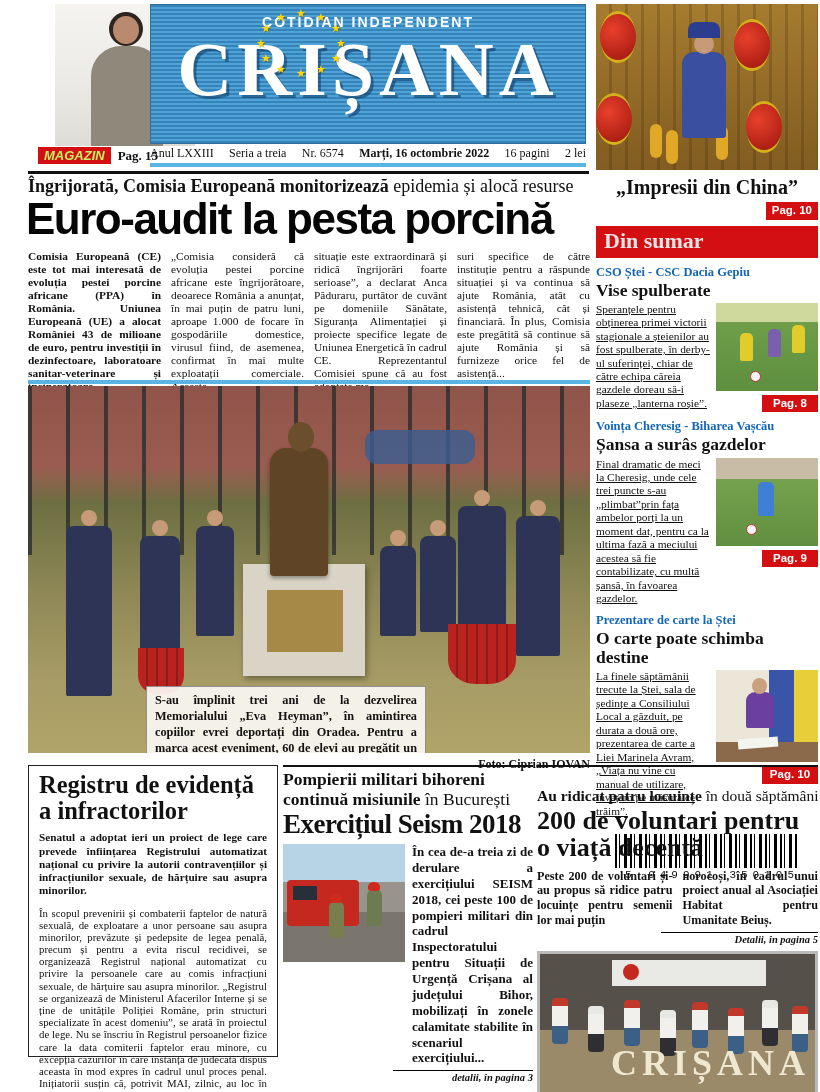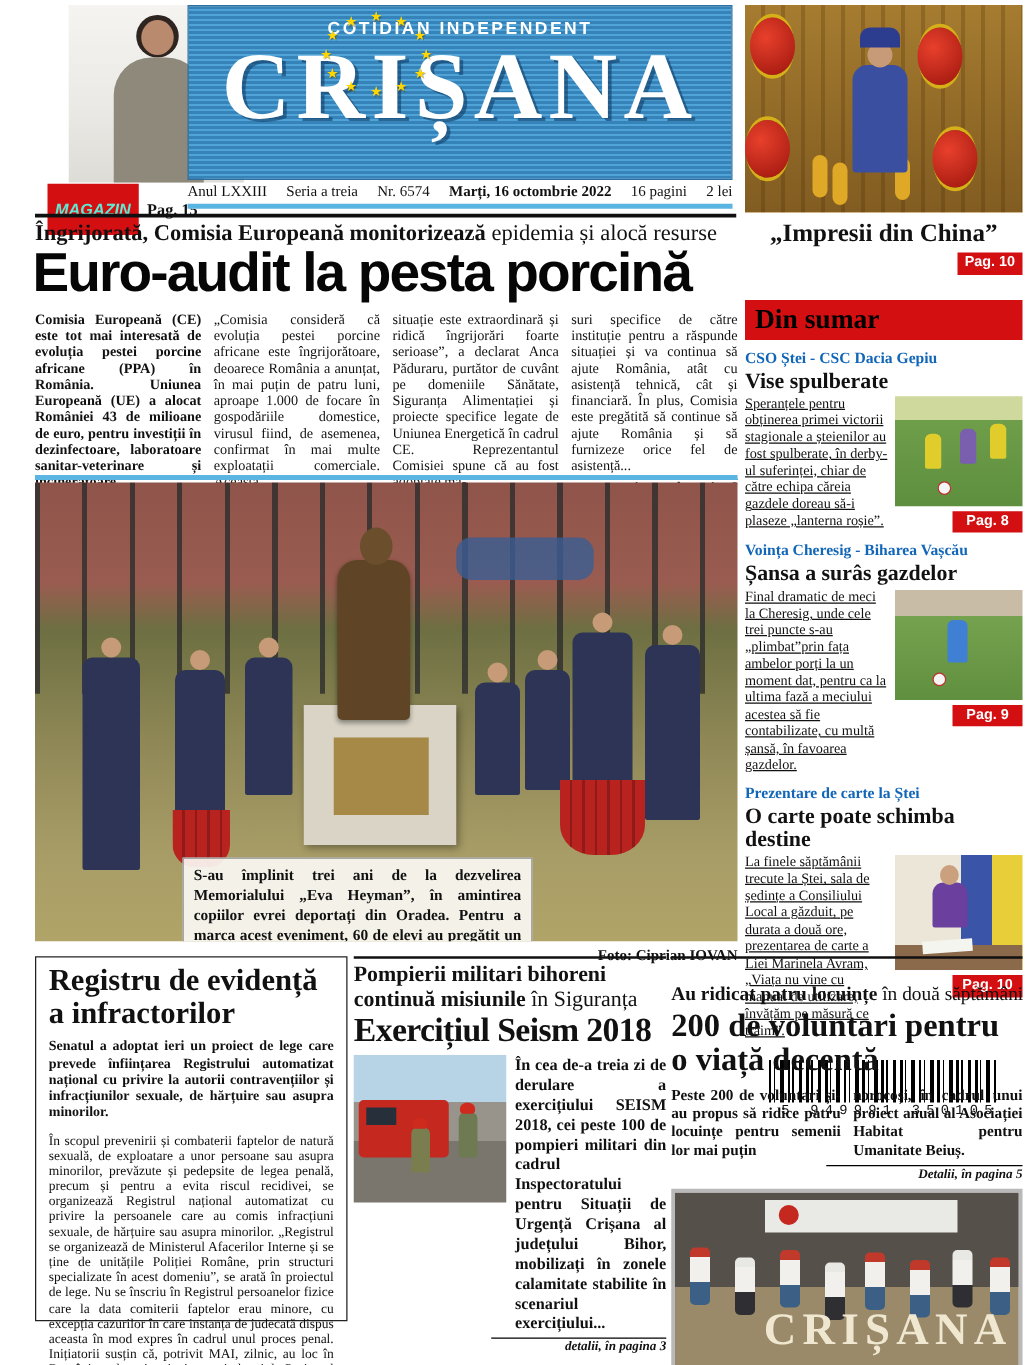--- a/index.html
+++ b/index.html
@@ -7,22 +7,22 @@
         font-family:"Liberation Serif",serif;color:#111;overflow:hidden;}
   .abs{position:absolute;}
 
   
   .magazin-photo{left:55px;top:4px;width:140px;height:142px;
     background:linear-gradient(180deg,#f6f4f1 0%,#eceae6 55%,#dedcd6 100%);overflow:hidden;}
   .fig-hair{position:absolute;left:54px;top:8px;width:34px;height:34px;border-radius:50%;background:#2e2420;}
   .fig-face{position:absolute;left:58px;top:12px;width:26px;height:28px;border-radius:50%;background:#b98a6e;}
   .fig-dress{position:absolute;left:36px;top:42px;width:72px;height:104px;border-radius:30px 30px 4px 4px;background:#8f897b;}
   .magazin-line{left:38px;top:147px;display:flex;gap:7px;align-items:center;}
-  .magazin-badge{background:#d40f12;color:#5eead4;font-family:"Liberation Sans",sans-serif;
-    font-weight:bold;font-style:italic;font-size:13px;padding:13px 6px;}
+  .magazin-badge{background:#d40f12;color:#bef264;font-family:"Liberation Sans",sans-serif;
+    font-weight:bold;font-style:italic;font-size:13px;padding:1px 6px;}
   .magazin-page{font-weight:bold;font-size:13px;}
 
   .masthead{left:150px;top:4px;width:436px;height:140px;border:1px solid #2d6fa0;box-sizing:border-box;
     background:repeating-linear-gradient(0deg,#3583b8 0 2px,#4fa3d6 2px 4px);text-align:center;overflow:hidden;}
   .tagline{position:absolute;left:0;right:0;top:9px;color:#fff;font-family:"Liberation Sans",sans-serif;
     font-weight:bold;font-size:14px;letter-spacing:2px;}
   .masthead-title{position:absolute;left:0;right:0;top:26px;color:#fff;font-weight:bold;font-size:76px;
     line-height:1;letter-spacing:5px;text-shadow:3px 3px 0 rgba(15,55,95,.55);}
   .eu-star{position:absolute;color:#ffd700;font-size:11px;text-shadow:1px 1px 0 rgba(90,60,0,.4);}
 
@@ -75,21 +75,21 @@
     background:repeating-linear-gradient(90deg,#c89b3e 0 13px,#ab8130 13px 16px);}
   .china-shade{position:absolute;inset:0;background:linear-gradient(180deg,rgba(60,30,5,.25),rgba(60,30,5,.5));}
   .lantern{position:absolute;width:36px;height:46px;border-radius:50%;
     background:radial-gradient(circle at 35% 35%,#e8402c,#9c150c);box-shadow:0 -4px 0 -1px #d6b018,0 4px 0 -1px #d6b018;}
   .corn{position:absolute;width:12px;height:34px;border-radius:6px;background:#e0a827;}
   .china-fig{position:absolute;left:86px;top:48px;width:44px;height:86px;border-radius:12px 12px 3px 3px;background:#3a4fa0;}
   .china-head{position:absolute;left:98px;top:30px;width:20px;height:20px;border-radius:50%;background:#c79a78;}
   .china-hat{position:absolute;left:92px;top:18px;width:32px;height:16px;border-radius:8px 8px 0 0;background:#2c3d8f;}
   .impresii-title{margin-top:6px;text-align:center;font-weight:bold;font-size:20px;}
   .impresii-badge-row{text-align:right;margin-top:1px;}
-  .sumar-banner{margin-top:20px;background:#d40f12;color:#000000;font-weight:bold;font-size:22px;padding:2px 8px 4px;}
+  .sumar-banner{margin-top:6px;background:#d40f12;color:#e5e5e5;font-weight:bold;font-size:22px;padding:2px 8px 4px;}
   .sumar-item{margin-top:7px;}
   .sumar-kicker{color:#1266b8;font-weight:bold;font-size:12.5px;}
   .sumar-title{font-weight:bold;font-size:17.5px;line-height:1.1;margin-top:1px;}
   .sumar-row{display:flex;gap:6px;margin-top:3px;}
   .sumar-body{flex:1;font-size:11.4px;line-height:1.18;text-decoration:underline;}
   .sumar-media{width:102px;}
   .sumar-photo{width:102px;position:relative;overflow:hidden;}
   .sumar-media .badge{display:block;width:44px;margin:4px 0 0 auto;text-align:center;}
   .photo-soccer1{height:88px;background:linear-gradient(180deg,#cfd89d 0 22%,#6f9e4a 22%,#5d8f3e 100%);}
   .photo-soccer2{height:88px;background:linear-gradient(180deg,#c9bca6 0 24%,#75a24e 24%,#608f3f 100%);}
@@ -319,21 +319,21 @@
     <div class="registru-title">Registru de evidență a infractorilor</div>
     <div class="registru-lead">Senatul a adoptat ieri un proiect de lege care prevede înființarea Registrului automatizat național cu privire la autorii contravențiilor și infracțiunilor sexuale, de hărțuire sau asupra minorilor.</div>
     <div class="registru-body">
       <span>În scopul prevenirii și combaterii faptelor de natură sexuală, de exploatare a unor persoane sau asupra minorilor, prevăzute și pedepsite de legea penală, precum și pentru a evita riscul recidivei, se organizează Registrul național automatizat cu privire la persoanele care au comis infracțiuni sexuale, de hărțuire sau asupra minorilor. „Registrul se organizează de Ministerul Afacerilor Interne și se ține de unitățile Poliției Române, prin structuri specializate în acest domeniu”, se arată în proiectul de lege. Nu se înscriu în Registrul persoanelor fizice care la data comiterii faptelor erau minore, cu excepția cazurilor în care instanța de judecată dispus aceasta în mod expres în cadrul unul proces penal. Inițiatorii susțin că, potrivit MAI, zilnic, au loc în România cel puțin cinci cazuri de viol. Proiectul urmează să ajungă la Camera Deputaților, având rol de for decizional.</span>
       
     </div>
   </div>
 
   <div class="abs seism-col">
     <div class="seism-kicker">
-      <b>Pompierii militari bihoreni continuă misiunile</b><span> în Siguranța</span>
+      <b>Pompierii militari bihoreni continuă misiunile</b><span> în București</span>
     </div>
     <div class="seism-title">Exercițiul Seism 2018</div>
     <div class="seism-row">
       <div class="photo-fire">
         <div class="truck"></div>
         <div class="truck-win"></div>
         <div class="fireman" style="left:46px;top:58px;"></div>
         <div class="helmet" style="left:47px;top:50px;"></div>
         <div class="fireman" style="left:84px;top:46px;background:#6e7a52;"></div>
         <div class="helmet" style="left:85px;top:38px;"></div>

